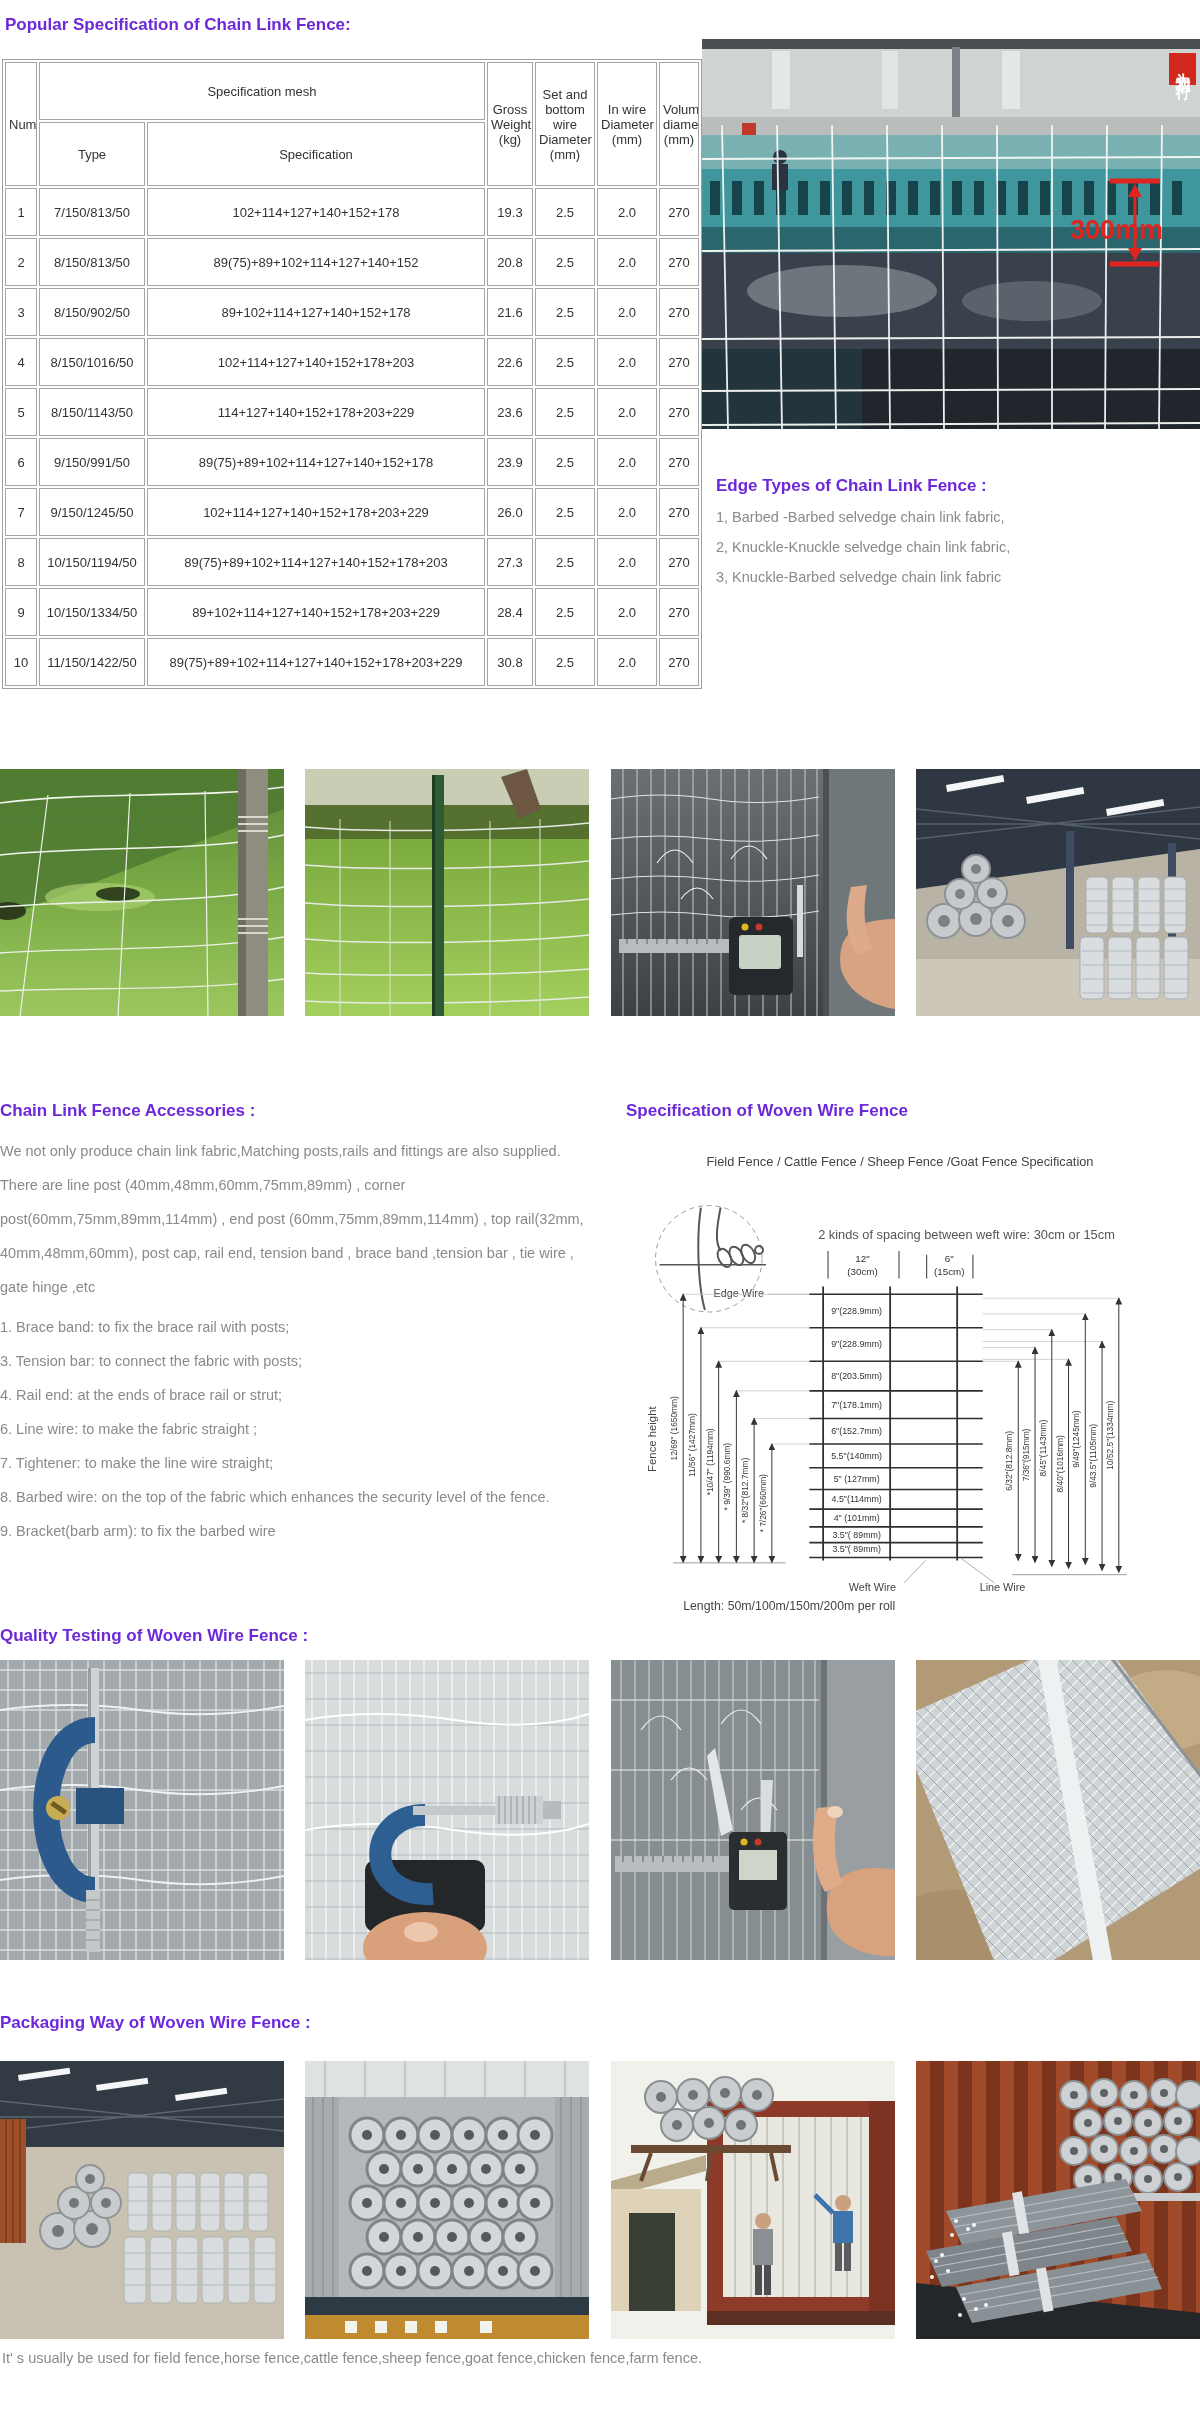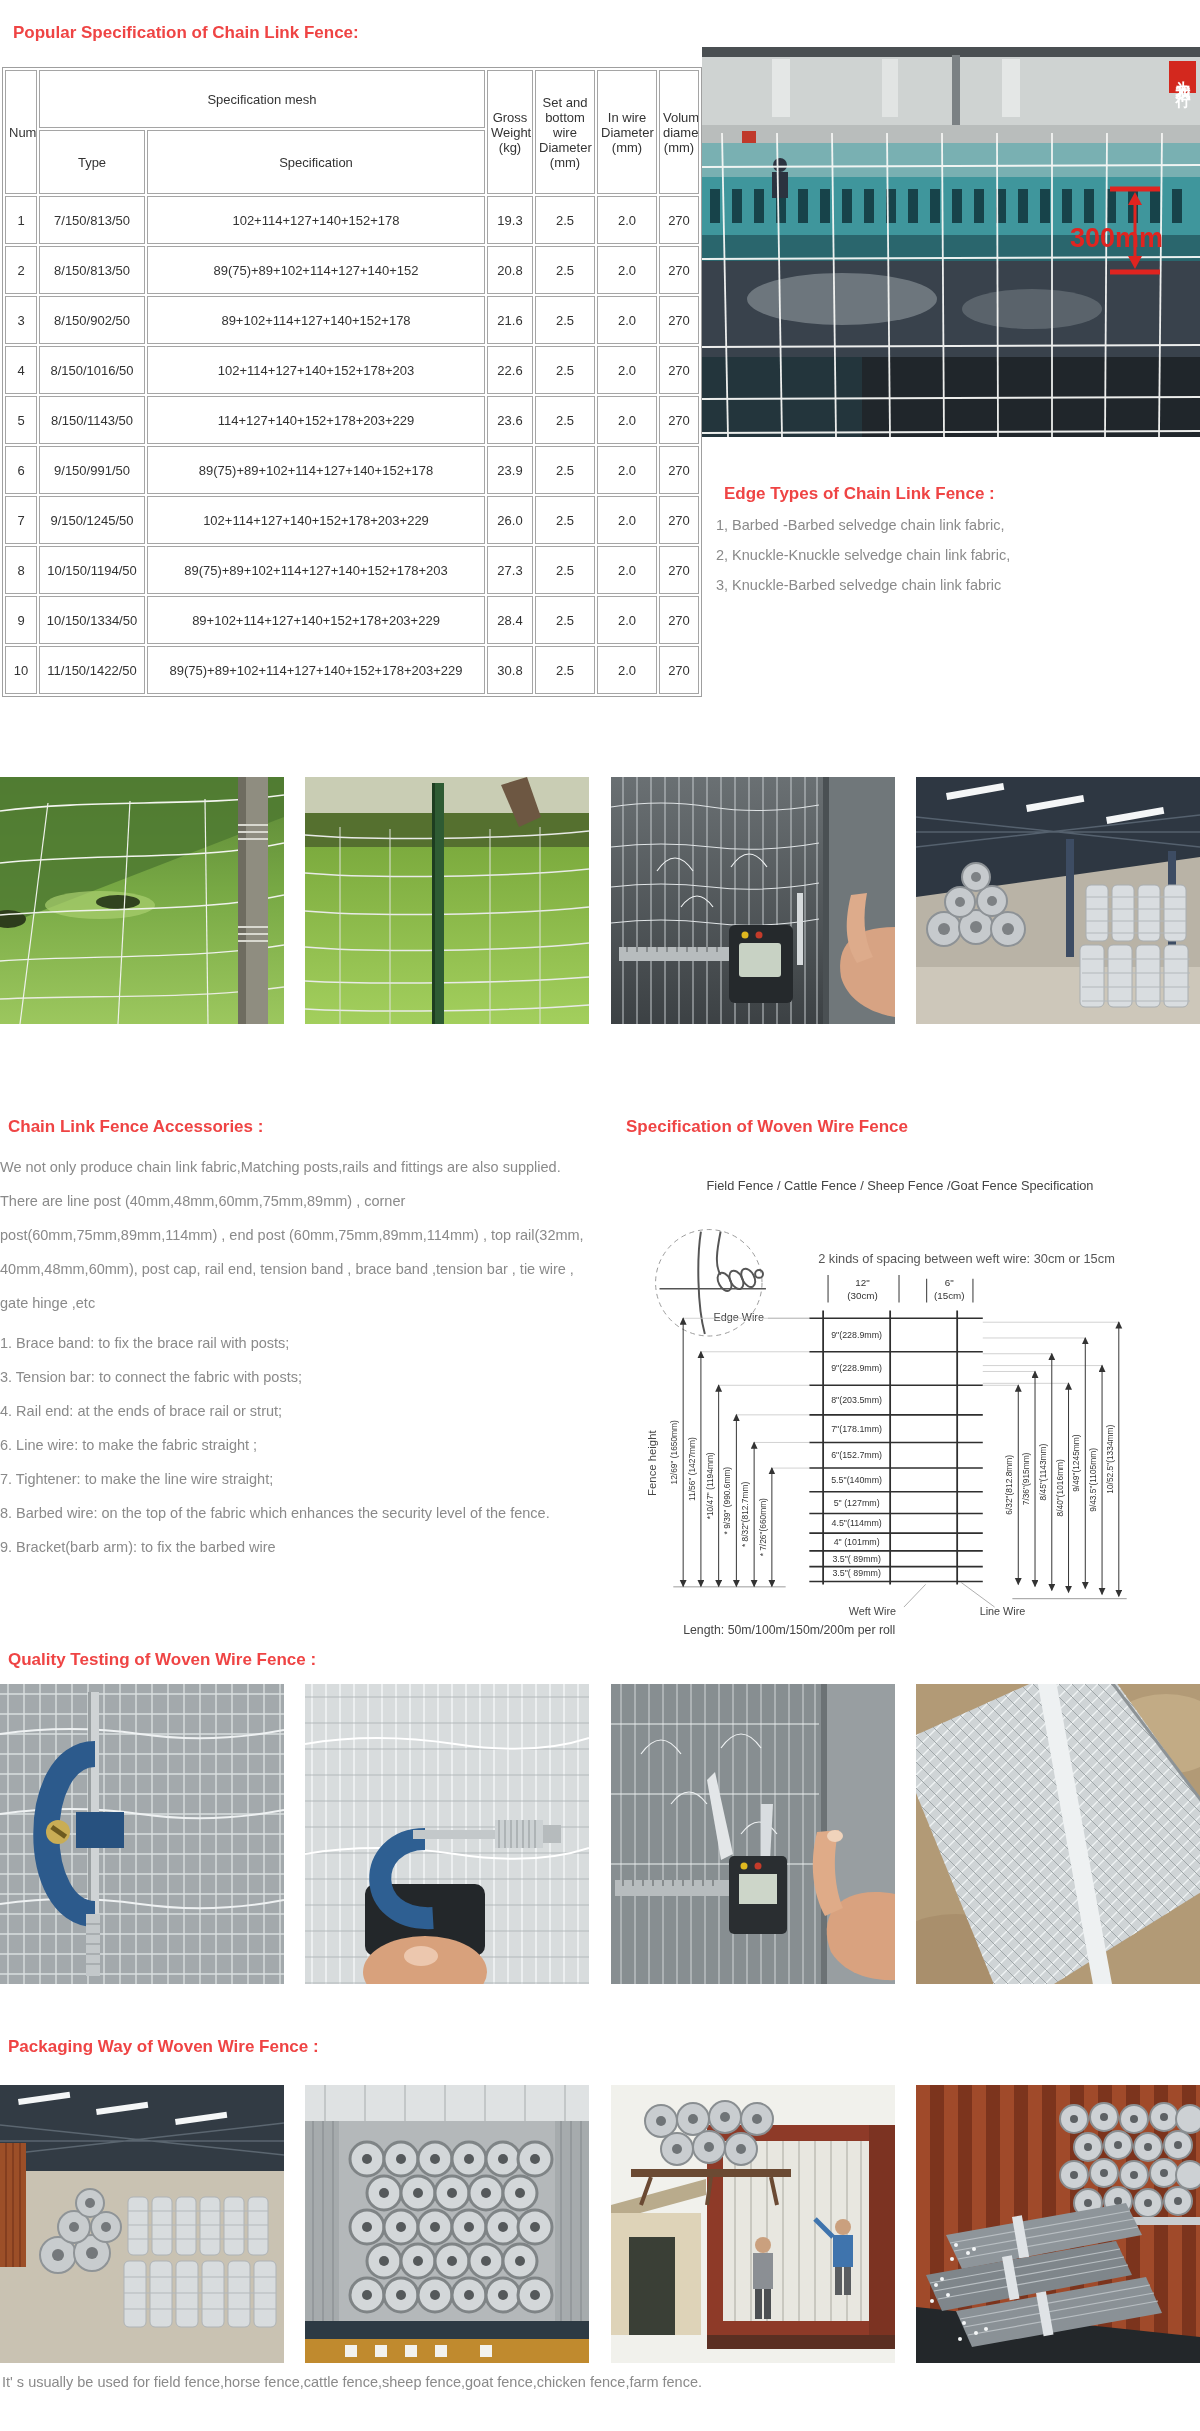--- a/index.html
+++ b/index.html
@@ -1,18 +1,18 @@
 <!DOCTYPE html>
 <html><head>
 <meta charset="utf-8">
 <style>
   html,body{margin:0;padding:0;background:#fff;}
   body{width:1200px;font-family:"Liberation Sans",sans-serif;color:#333;}
   .page{position:relative;width:1200px;padding-bottom:34px;background:#fff;}
-  h2.sec{font-size:17px;font-weight:bold;color:#ef4444;margin:8px;line-height:21px;}
+  h2.sec{font-size:17px;font-weight:bold;color:#6d28d9;margin:0;line-height:21px;}
   #main-title{padding:14px 0 0 5px;}
   
   .top-row{display:flex;align-items:flex-start;margin-top:24px;}
   table.spec{border-collapse:separate;border-spacing:2px;border:1px solid #9f9f9f;margin-left:2px;width:682px;table-layout:fixed;}
   table.spec th,table.spec td{border:1px solid #a5a5a5;font-size:13px;font-weight:normal;color:#333;padding:2px 3px;background:#fff;text-align:center;overflow:hidden;}
   table.spec .h1r th{height:52px;}
   table.spec .h2r th{height:58px;}
   table.spec td{height:42px;}
   td.l{text-align:left;padding-left:4px;}
   td.r{text-align:right;padding-right:5px;}

